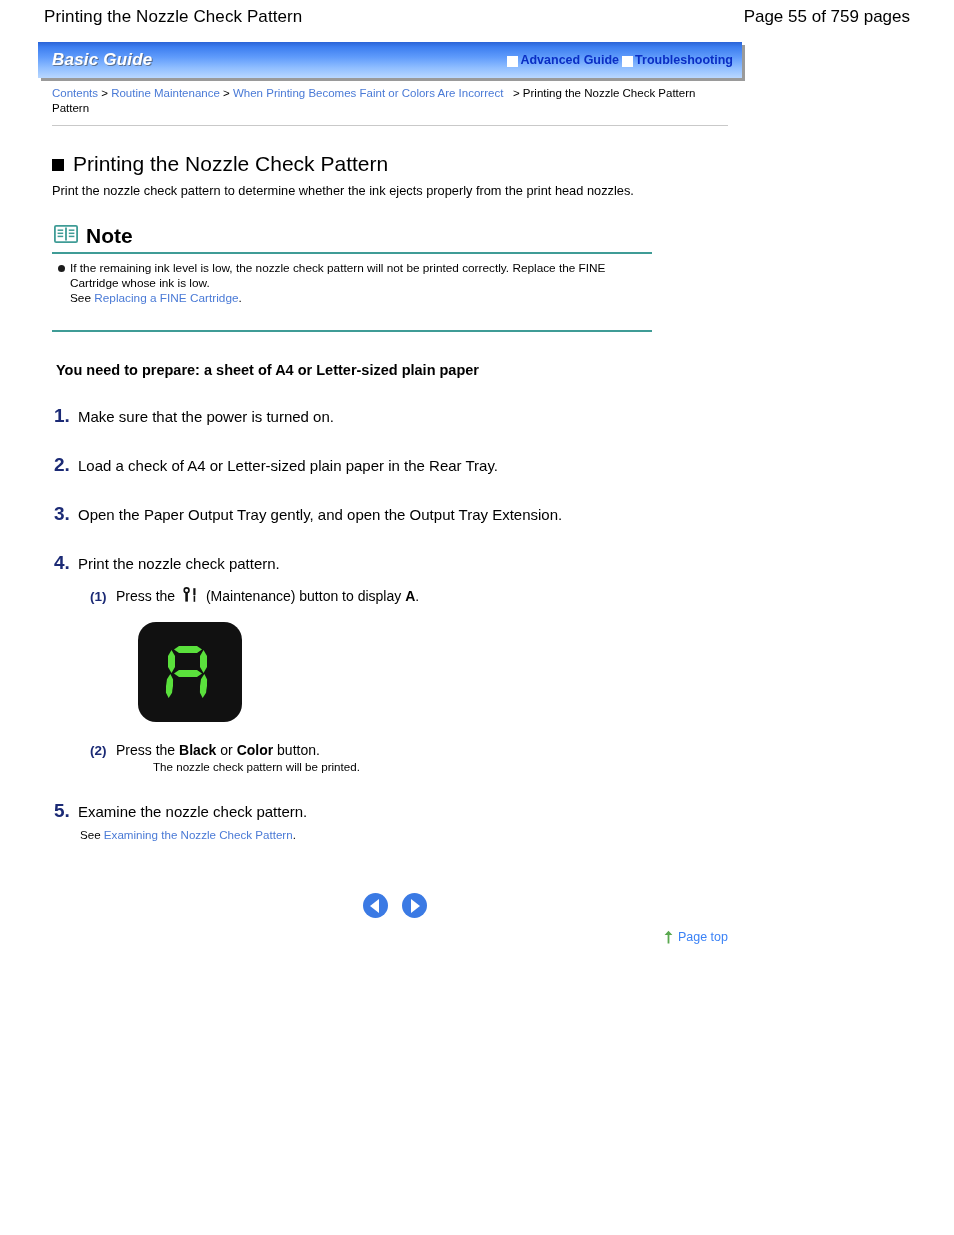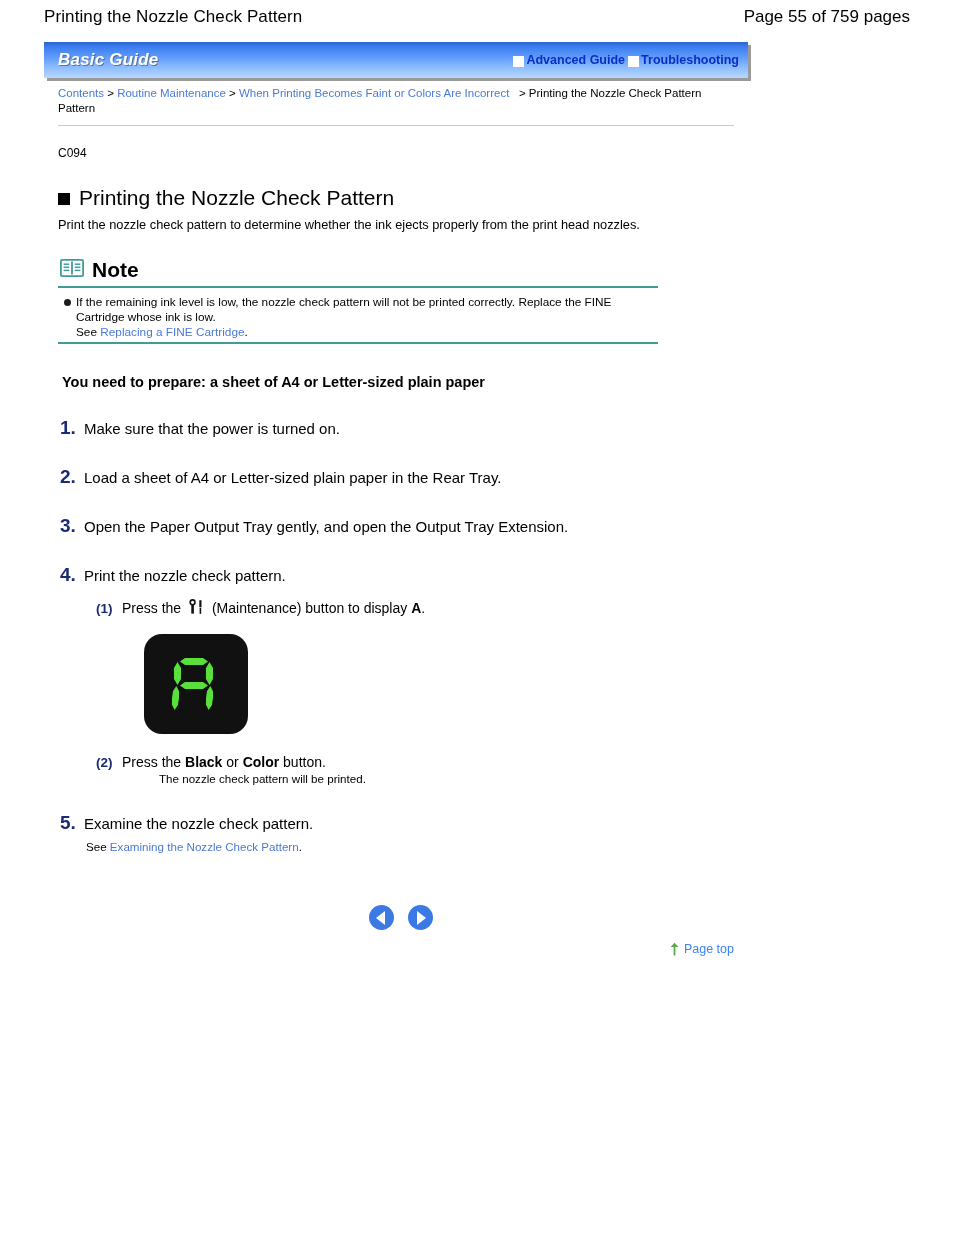--- a/index.html
+++ b/index.html
@@ -31,21 +31,21 @@
     color: #000;
   }
   .page-header .page-count {
     font-size: 17px;
     color: #000;
   }
 
   
   .content {
     position: absolute;
-    left: 44px;
+    left: 38px;
     top: 42px;
     width: 704px;
   }
 
   
   .guide-banner {
     position: relative;
     height: 36px;
     background: linear-gradient(to bottom,
         #2a63d6 0%, #3d7ef0 14%, #5f9bfb 42%, #8dbcff 70%, #b9d7ff 100%);
@@ -152,21 +152,21 @@
     font-weight: bold;
     color: #000;
   }
   .rule-teal {
     width: 600px;
     height: 2px;
     background: #3f9c96;
   }
   .note-head-rule { margin-top: 4px; }
   .note-body {
-    padding: 7px 0 2px 6px;
+    padding: 7px 0 24px 6px;
     font-size: 11.8px;
     line-height: 15px;
   }
   .note-body .bullet-row {
     display: flex;
     align-items: flex-start;
   }
   .note-body .dot {
     width: 7px; height: 7px;
     border-radius: 50%;
@@ -329,21 +329,20 @@
     <a href="#">Routine Maintenance</a>
     <span class="sep"> &gt; </span>
     <a href="#">When Printing Becomes Faint or Colors Are Incorrect</a>
     <span class="sep">&nbsp; &gt; </span>
     <span class="cur">Printing the Nozzle Check Pattern Pattern</span>
   </div>
   <div class="rule-gray"></div>
 
   <div class="body-block">
 
-    <div class="doc-code">C094</div>
 
     <div class="section-heading">
       <span class="sq-bullet"></span>
       <span>Printing the Nozzle Check Pattern</span>
     </div>
 
     <div class="intro-line">Print the nozzle check pattern to determine whether the ink ejects properly from the print head nozzles.</div>
   </div>
 
   <div class="note-block">
@@ -380,21 +379,21 @@
 
   <div class="steps">
 
     <div class="step">
       <span class="num">1.</span>
       <span class="step-text">Make sure that the power is turned on.</span>
     </div>
 
     <div class="step">
       <span class="num">2.</span>
-      <span class="step-text">Load a sheet of A4 or Letter-sized plain paper in the Rear Tray.</span>
+      <span class="step-text">Load a check of A4 or Letter-sized plain paper in the Rear Tray.</span>
     </div>
 
     <div class="step">
       <span class="num">3.</span>
       <span class="step-text">Open the Paper Output Tray gently, and open the Output Tray Extension.</span>
     </div>
 
     <div class="step">
       <span class="num">4.</span>
       <span class="step-text">Print the nozzle check pattern.</span>

